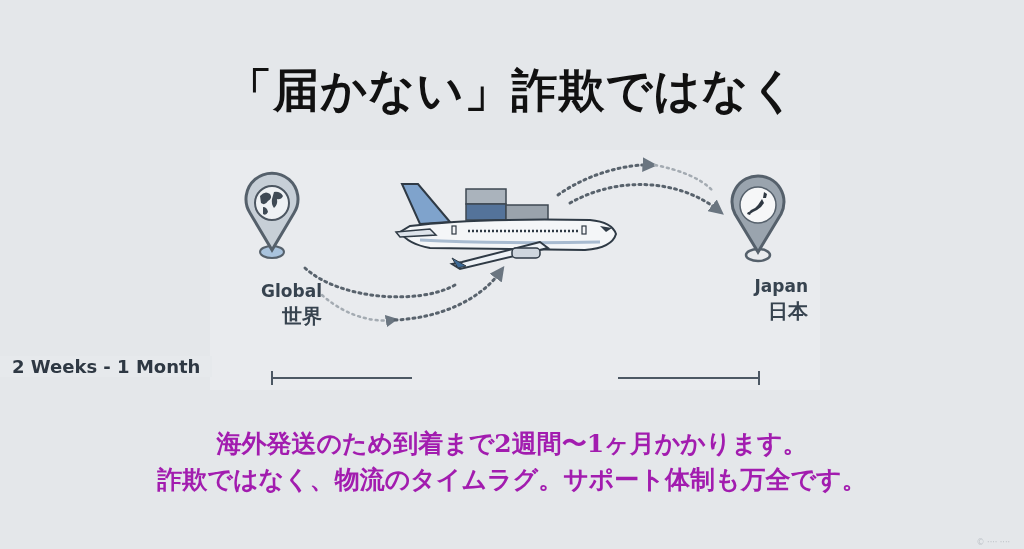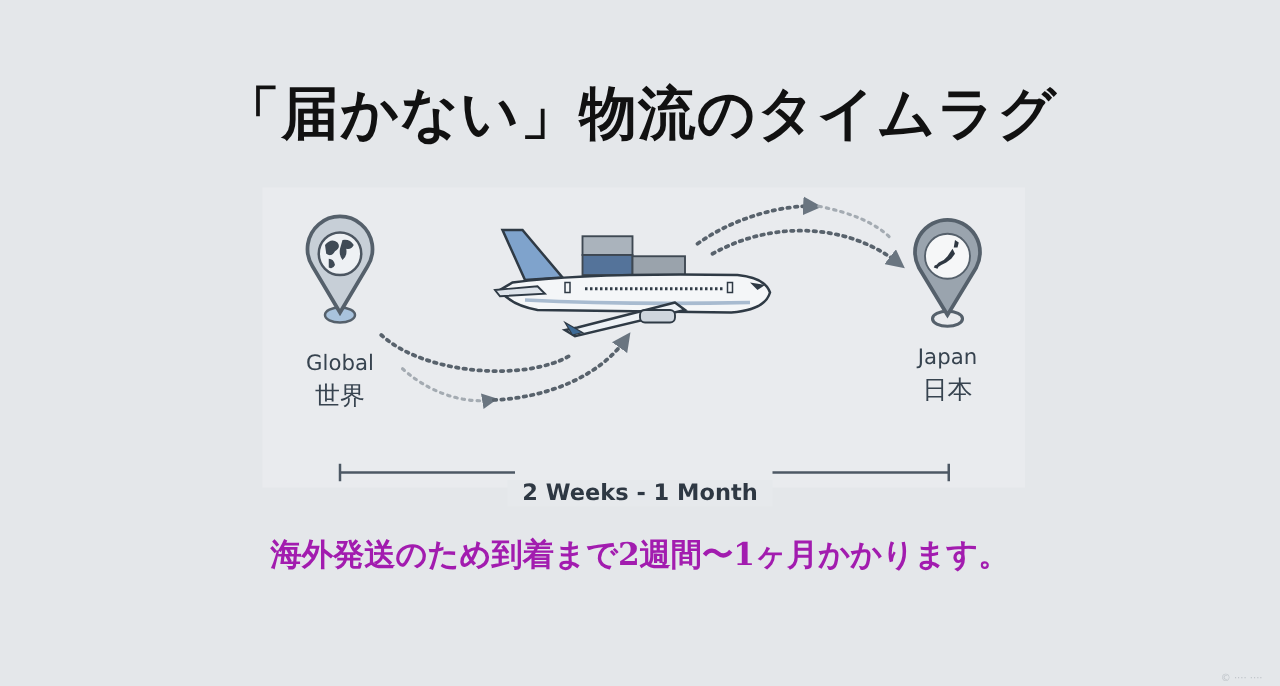--- a/index.html
+++ b/index.html
@@ -13,44 +13,44 @@
     position:absolute; left:0; top:60px; width:1024px; text-align:center;
     font-family:"DejaVu Sans", sans-serif; font-weight:bold;
     font-size:46px; color:#111; letter-spacing:1px;
   }
   .panel {
     position:absolute; left:210px; top:150px; width:610px; height:240px;
     background:#e9ebee;
   }
   svg.scene { position:absolute; left:0; top:0; }
   .loc-label {
-    position:absolute; text-align:center; color:#37434f; font-weight:normal;
+    position:absolute; text-align:right; color:#37434f; font-weight:bold;
     font-family:"DejaVu Sans", sans-serif;
   }
   .loc-label .en { font-size:17px; display:block; }
   .loc-label .ja { font-size:20px; display:block; margin-top:2px; }
   .duration {
-    position:absolute; left:0; top:384px; width:1024px; text-align:center;
+    position:absolute; left:0; top:356px; width:1024px; text-align:left;
     font-size:18px; font-weight:bold; color:#2e3843;
     font-family:"DejaVu Sans", sans-serif;
   }
   .duration span { background:#e6e9ec; padding:0 12px; }
   .body-text {
     position:absolute; left:0; top:426px; width:1024px; text-align:center;
     font-family:"DejaVu Serif", serif; font-weight:bold;
     font-size:25px; line-height:36px; color:#a21caf;
   }
   .watermark {
     position:absolute; right:14px; bottom:2px; font-size:8px; color:#bfc4c9;
   }
 </style>
 </head>
 <body>
 
-<div class="title">「届かない」物流のタイムラグ</div>
+<div class="title">「届かない」詐欺ではなく</div>
 
 <div class="panel"></div>
 
 <svg class="scene" width="1024" height="549" viewBox="0 0 1024 549">
   <defs>
     <marker id="arrow" viewBox="0 0 10 10" refX="5" refY="5" markerWidth="5" markerHeight="5" orient="auto">
       <path d="M0,0 L10,5 L0,10 z" fill="#6a7580"></path>
     </marker>
   </defs>
 
@@ -117,15 +117,16 @@
   <span class="en">Japan</span>
   <span class="ja">日本</span>
 </div>
 
 <div class="duration">
   <span>2 Weeks - 1 Month</span>
 </div>
 
 <div class="body-text">
   <div>海外発送のため到着まで2週間〜1ヶ月かかります。</div>
+  <div>詐欺ではなく、物流のタイムラグ。サポート体制も万全です。</div>
 </div>
 
 <div class="watermark">© ···· ····</div>
 
 </body></html>

